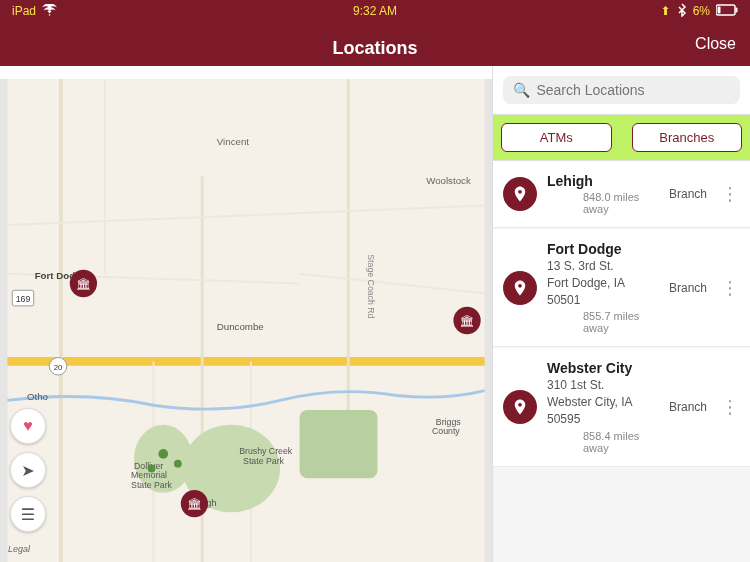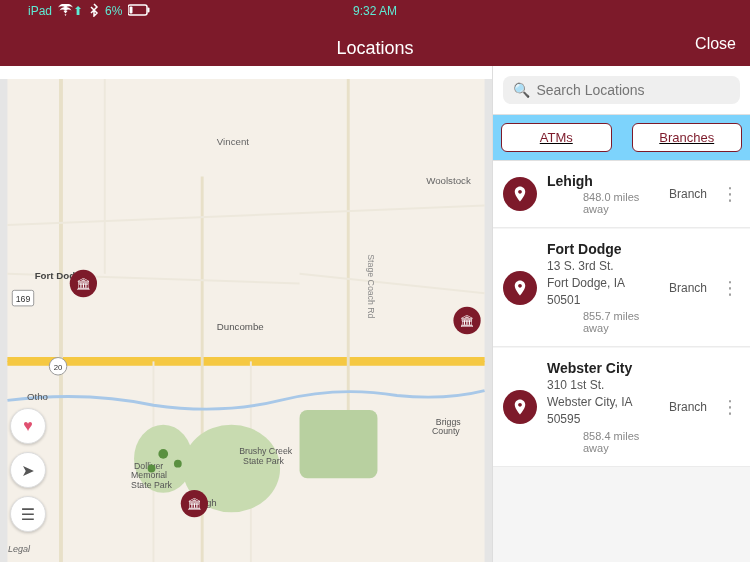--- a/index.html
+++ b/index.html
@@ -1,42 +1,43 @@
 <!DOCTYPE html>
 <html><head>
   <meta charset="utf-8">
   <style>
     * { box-sizing: border-box; margin: 0; padding: 0; }
     body { width: 750px; height: 562px; overflow: hidden; font-family: -apple-system, 'Helvetica Neue', sans-serif; background: #fff; }
 
     
     #status-bar {
       background: #7d1a2a;
-      color: #5eead4;
-      display: flex;
-      align-items: center;
-      padding: 0 28px;
+      color: #fde047;
+      display: flex;
+      align-items: center;
+      justify-content: space-between;
+      padding: 0 12px;
       height: 22px;
       font-size: 12px;
     }
     #status-bar .status-left { display: flex; align-items: center; gap: 6px; }
     #status-bar .status-center { position: absolute; left: 50%; transform: translateX(-50%); font-size: 12px; }
     #status-bar .status-right { display: flex; align-items: center; gap: 6px; font-size: 12px; }
 
     
     #title-bar {
       background: #7d1a2a;
       color: #fff;
       display: flex;
       align-items: center;
       justify-content: center;
       height: 44px;
       position: relative;
     }
-    #title-bar .title-text { font-size: 18px; font-weight: 400; margin-top: 9px; }
+    #title-bar .title-text { font-size: 18px; font-weight: 700; margin-top: 9px; }
     #title-bar .close-btn {
       position: absolute;
       right: 14px;
       font-size: 16px;
       color: #fff;
       cursor: pointer;
     }
 
     
     #main-layout {
@@ -120,25 +121,24 @@
       background: transparent;
       font-size: 14px;
       color: #aaa;
       outline: none;
       flex: 1;
     }
 
     
     #filter-tabs {
       display: flex;
-      background: #7dd3fc;
+      background: #bef264;
       border-bottom: 1px solid #e0e0e0;
       padding: 8px 8px;
       gap: 20px;
-      text-decoration: underline;
     }
     .filter-tab {
       flex: 1;
       text-align: center;
       padding: 6px 0;
       border-radius: 6px;
       font-size: 13px;
       cursor: pointer;
       border: 1px solid #7d1a2a;
       color: #7d1a2a;

